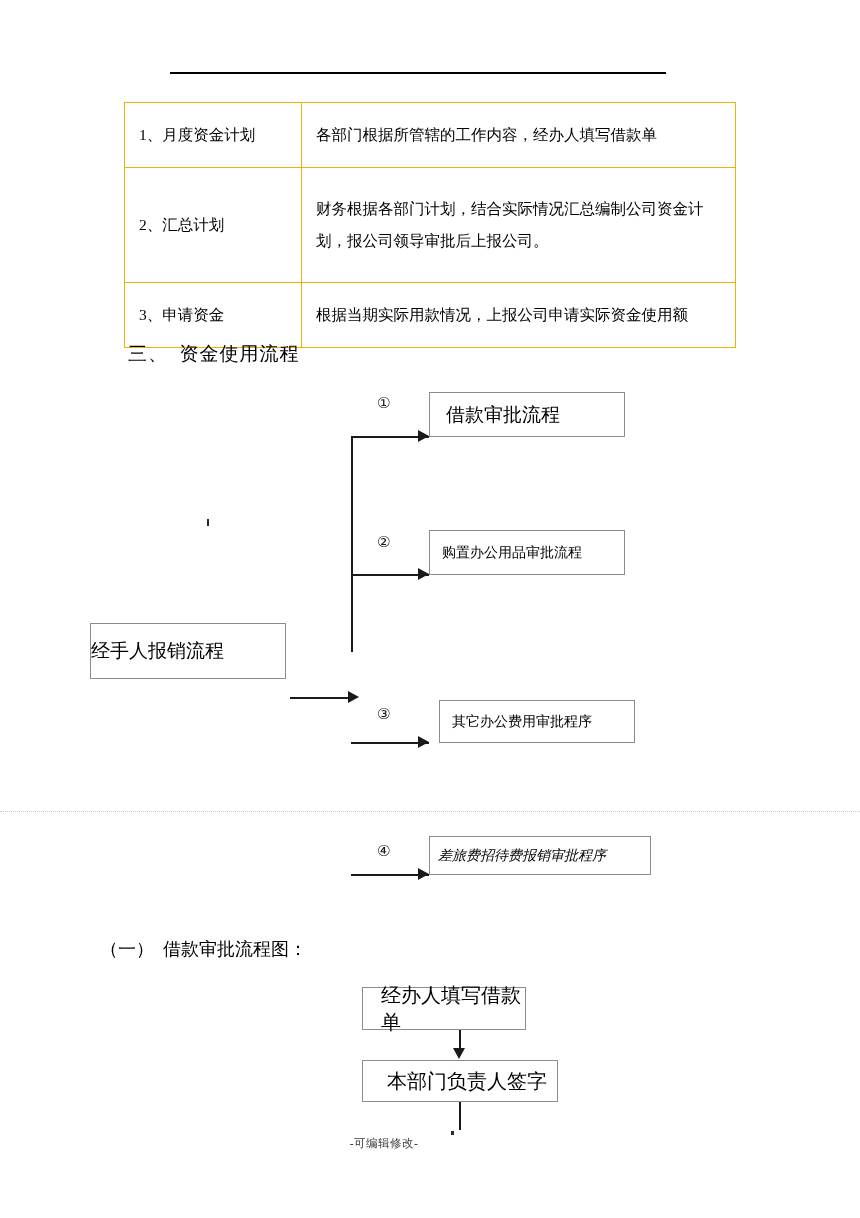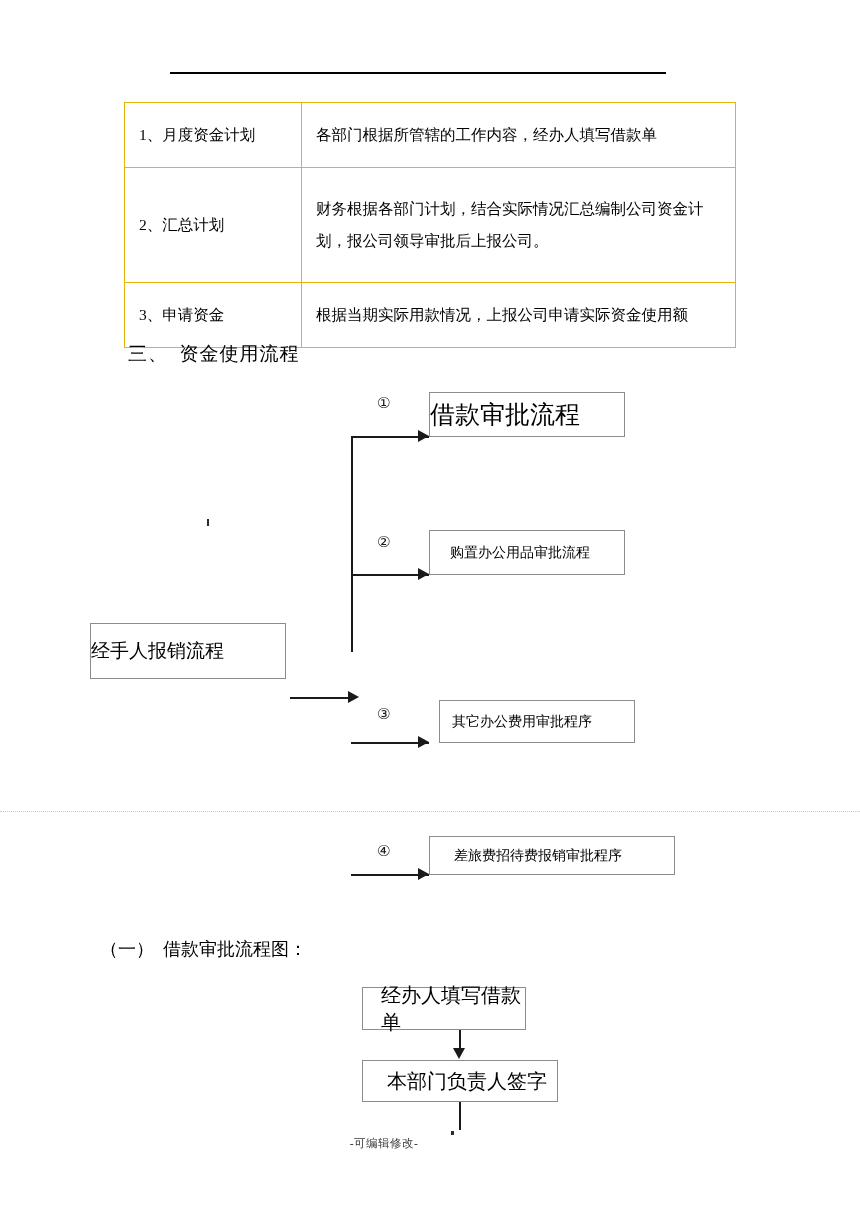--- a/index.html
+++ b/index.html
@@ -67,27 +67,27 @@
     background: #ffffff;
     box-sizing: border-box;
     display: flex;
     align-items: center;
     font-family: "Liberation Serif", "DejaVu Serif", serif;
     color: #000;
   }
   .fbox > span { display: block; }
 
   #box-jiekuan   { left: 429px; top: 392px; width: 196px; height: 45px;
-                   font-size: 25px; }
+                   font-size: 19px; padding-left: 16px; }
   #box-gouzhi    { left: 429px; top: 530px; width: 196px; height: 45px;
-                   font-size: 14px; padding-left: 20px; }
+                   font-size: 14px; padding-left: 12px; }
   #box-qita      { left: 439px; top: 700px; width: 196px; height: 43px;
                    font-size: 14px; padding-left: 12px; }
-  #box-chailv    { left: 429px; top: 836px; width: 246px; height: 39px;
-                   font-size: 14px; padding-left: 24px; }
+  #box-chailv    { left: 429px; top: 836px; width: 222px; height: 39px;
+                   font-size: 14px; padding-left: 8px; font-style: italic; }
   #box-jingshou  { left: 90px;  top: 623px; width: 196px; height: 56px;
                    font-size: 19px; }
 
   #box-tianxie   { left: 362px; top: 987px; width: 164px; height: 43px;
                    font-size: 20px; padding-left: 18px; }
   #box-qianzi    { left: 362px; top: 1060px; width: 196px; height: 42px;
                    font-size: 20px; padding-left: 24px; }
 
   
   .hline {

